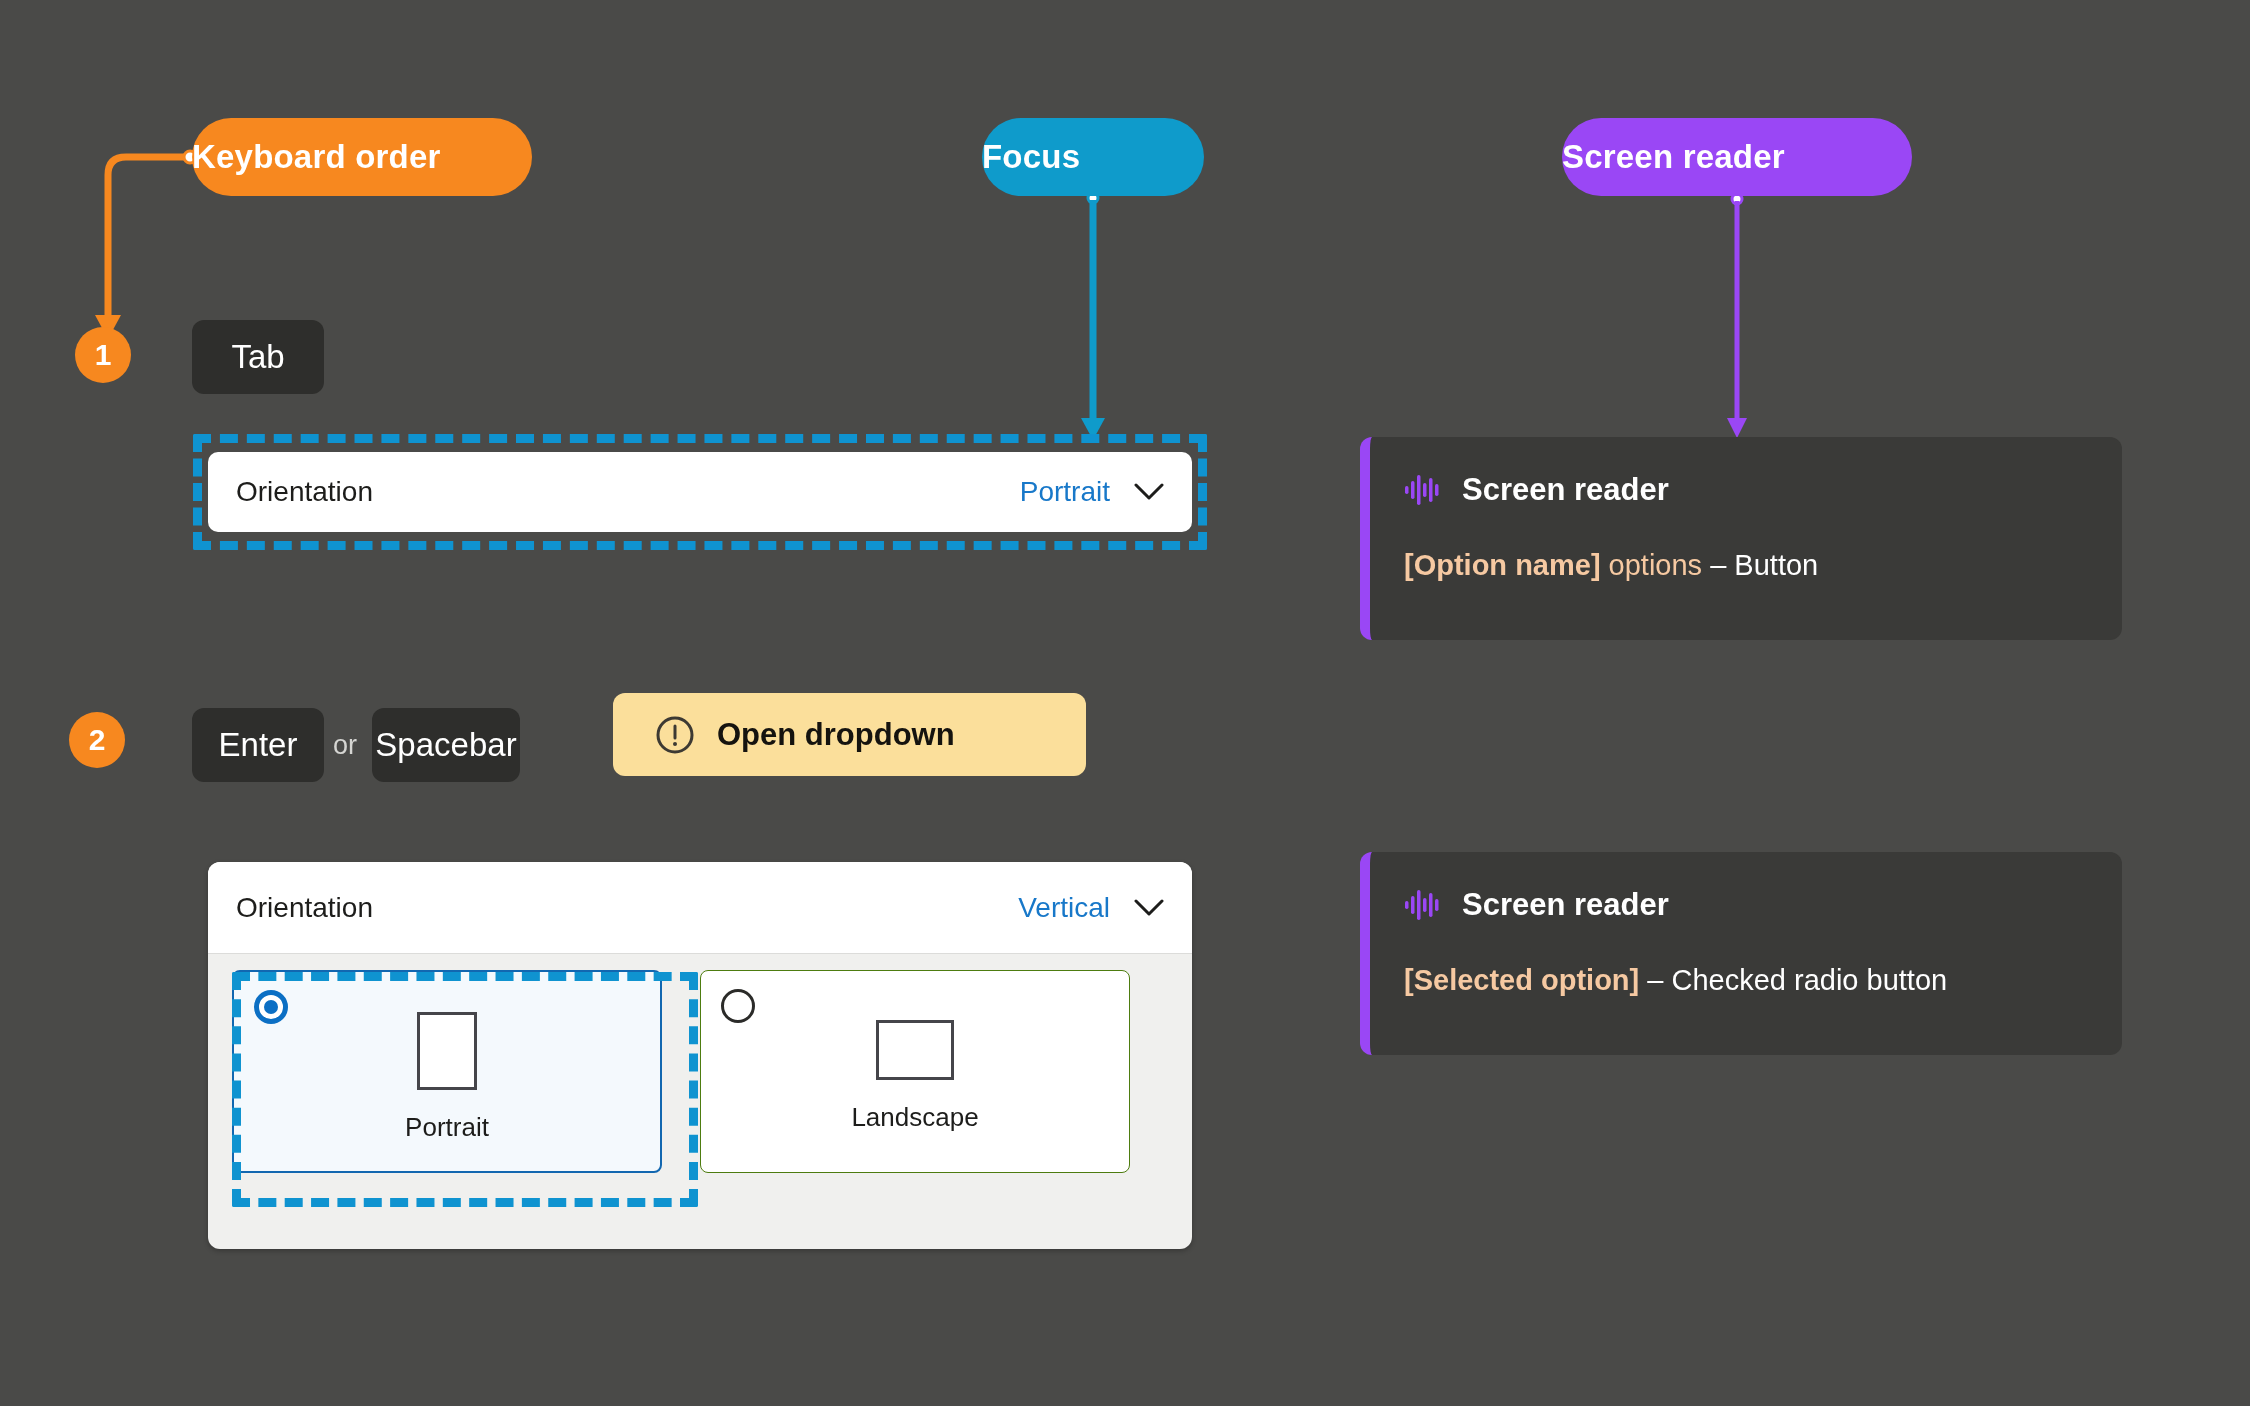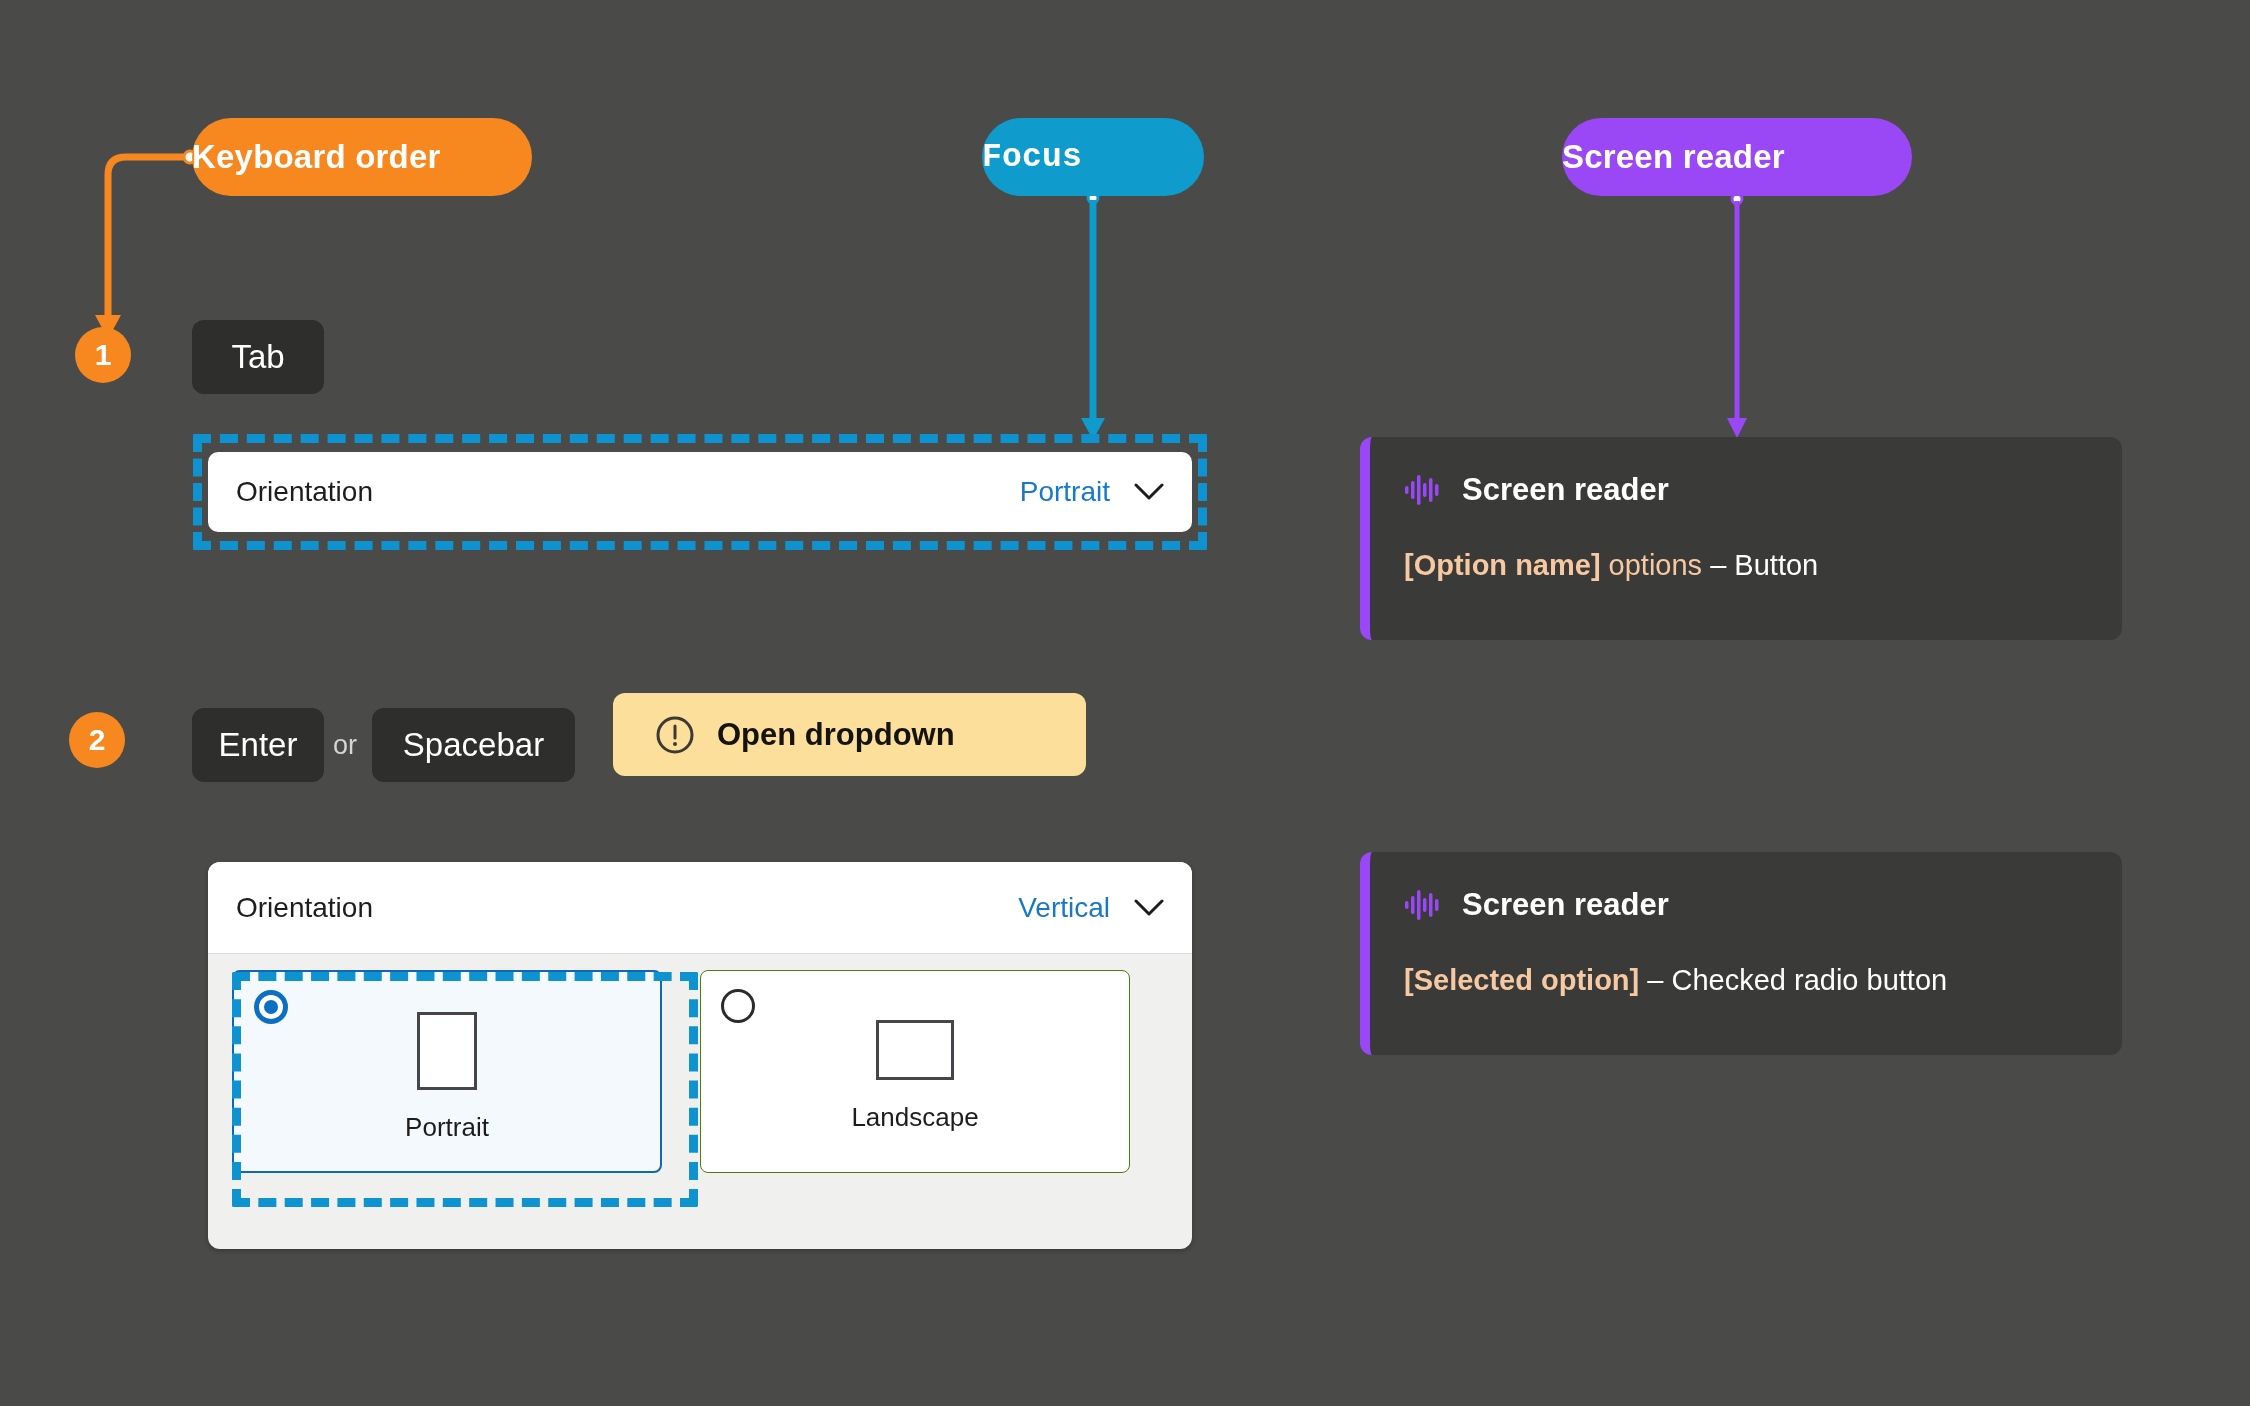--- a/index.html
+++ b/index.html
@@ -17,21 +17,21 @@
     display: flex; align-items: center; justify-content: flex-start;
     border-radius: 999px;
     color: #ffffff;
     font-weight: bold;
     letter-spacing: .2px;
     white-space: nowrap;
   }
   .pill-keyboard { left: 192px; top: 118px; width: 340px; height: 78px;
                    background: #f7881f; font-size: 33px; }
   .pill-focus    { left: 982px; top: 118px; width: 222px; height: 78px;
-                   background: #0f9bcb; font-size: 33px; font-family: Liberation Mono, monospace; }
+                   background: #0f9bcb; font-size: 33px; }
   .pill-sr       { left: 1562px; top: 118px; width: 350px; height: 78px;
                    background: #9a47f5; font-size: 33px; }
 
   
   #wires { position: absolute; left: 0; top: 0; width: 2250px; height: 1406px;
            pointer-events: none; }
 
   
   .step-num {
     position: absolute;
@@ -46,21 +46,21 @@
   
   .keycap {
     position: absolute;
     background: #2e2e2c; color: #ffffff;
     border-radius: 12px;
     display: flex; align-items: center; justify-content: center;
     font-size: 33px;
   }
   .key-tab   { left: 192px; top: 320px;  width: 132px; height: 74px; }
   .key-enter { left: 192px; top: 708px;  width: 132px; height: 74px; }
-  .key-space { left: 372px; top: 708px;  width: 203px; height: 74px; }
+  .key-space { left: 372px; top: 708px;  width: 148px; height: 74px; }
   .or-text {
     position: absolute; left: 333px; top: 730px;
     color: #d5d5d2; font-size: 27px;
   }
 
   
   .callout {
     position: absolute; left: 613px; top: 693px;
     width: 473px; height: 83px;
     background: #fbdf9b; border-radius: 12px;

